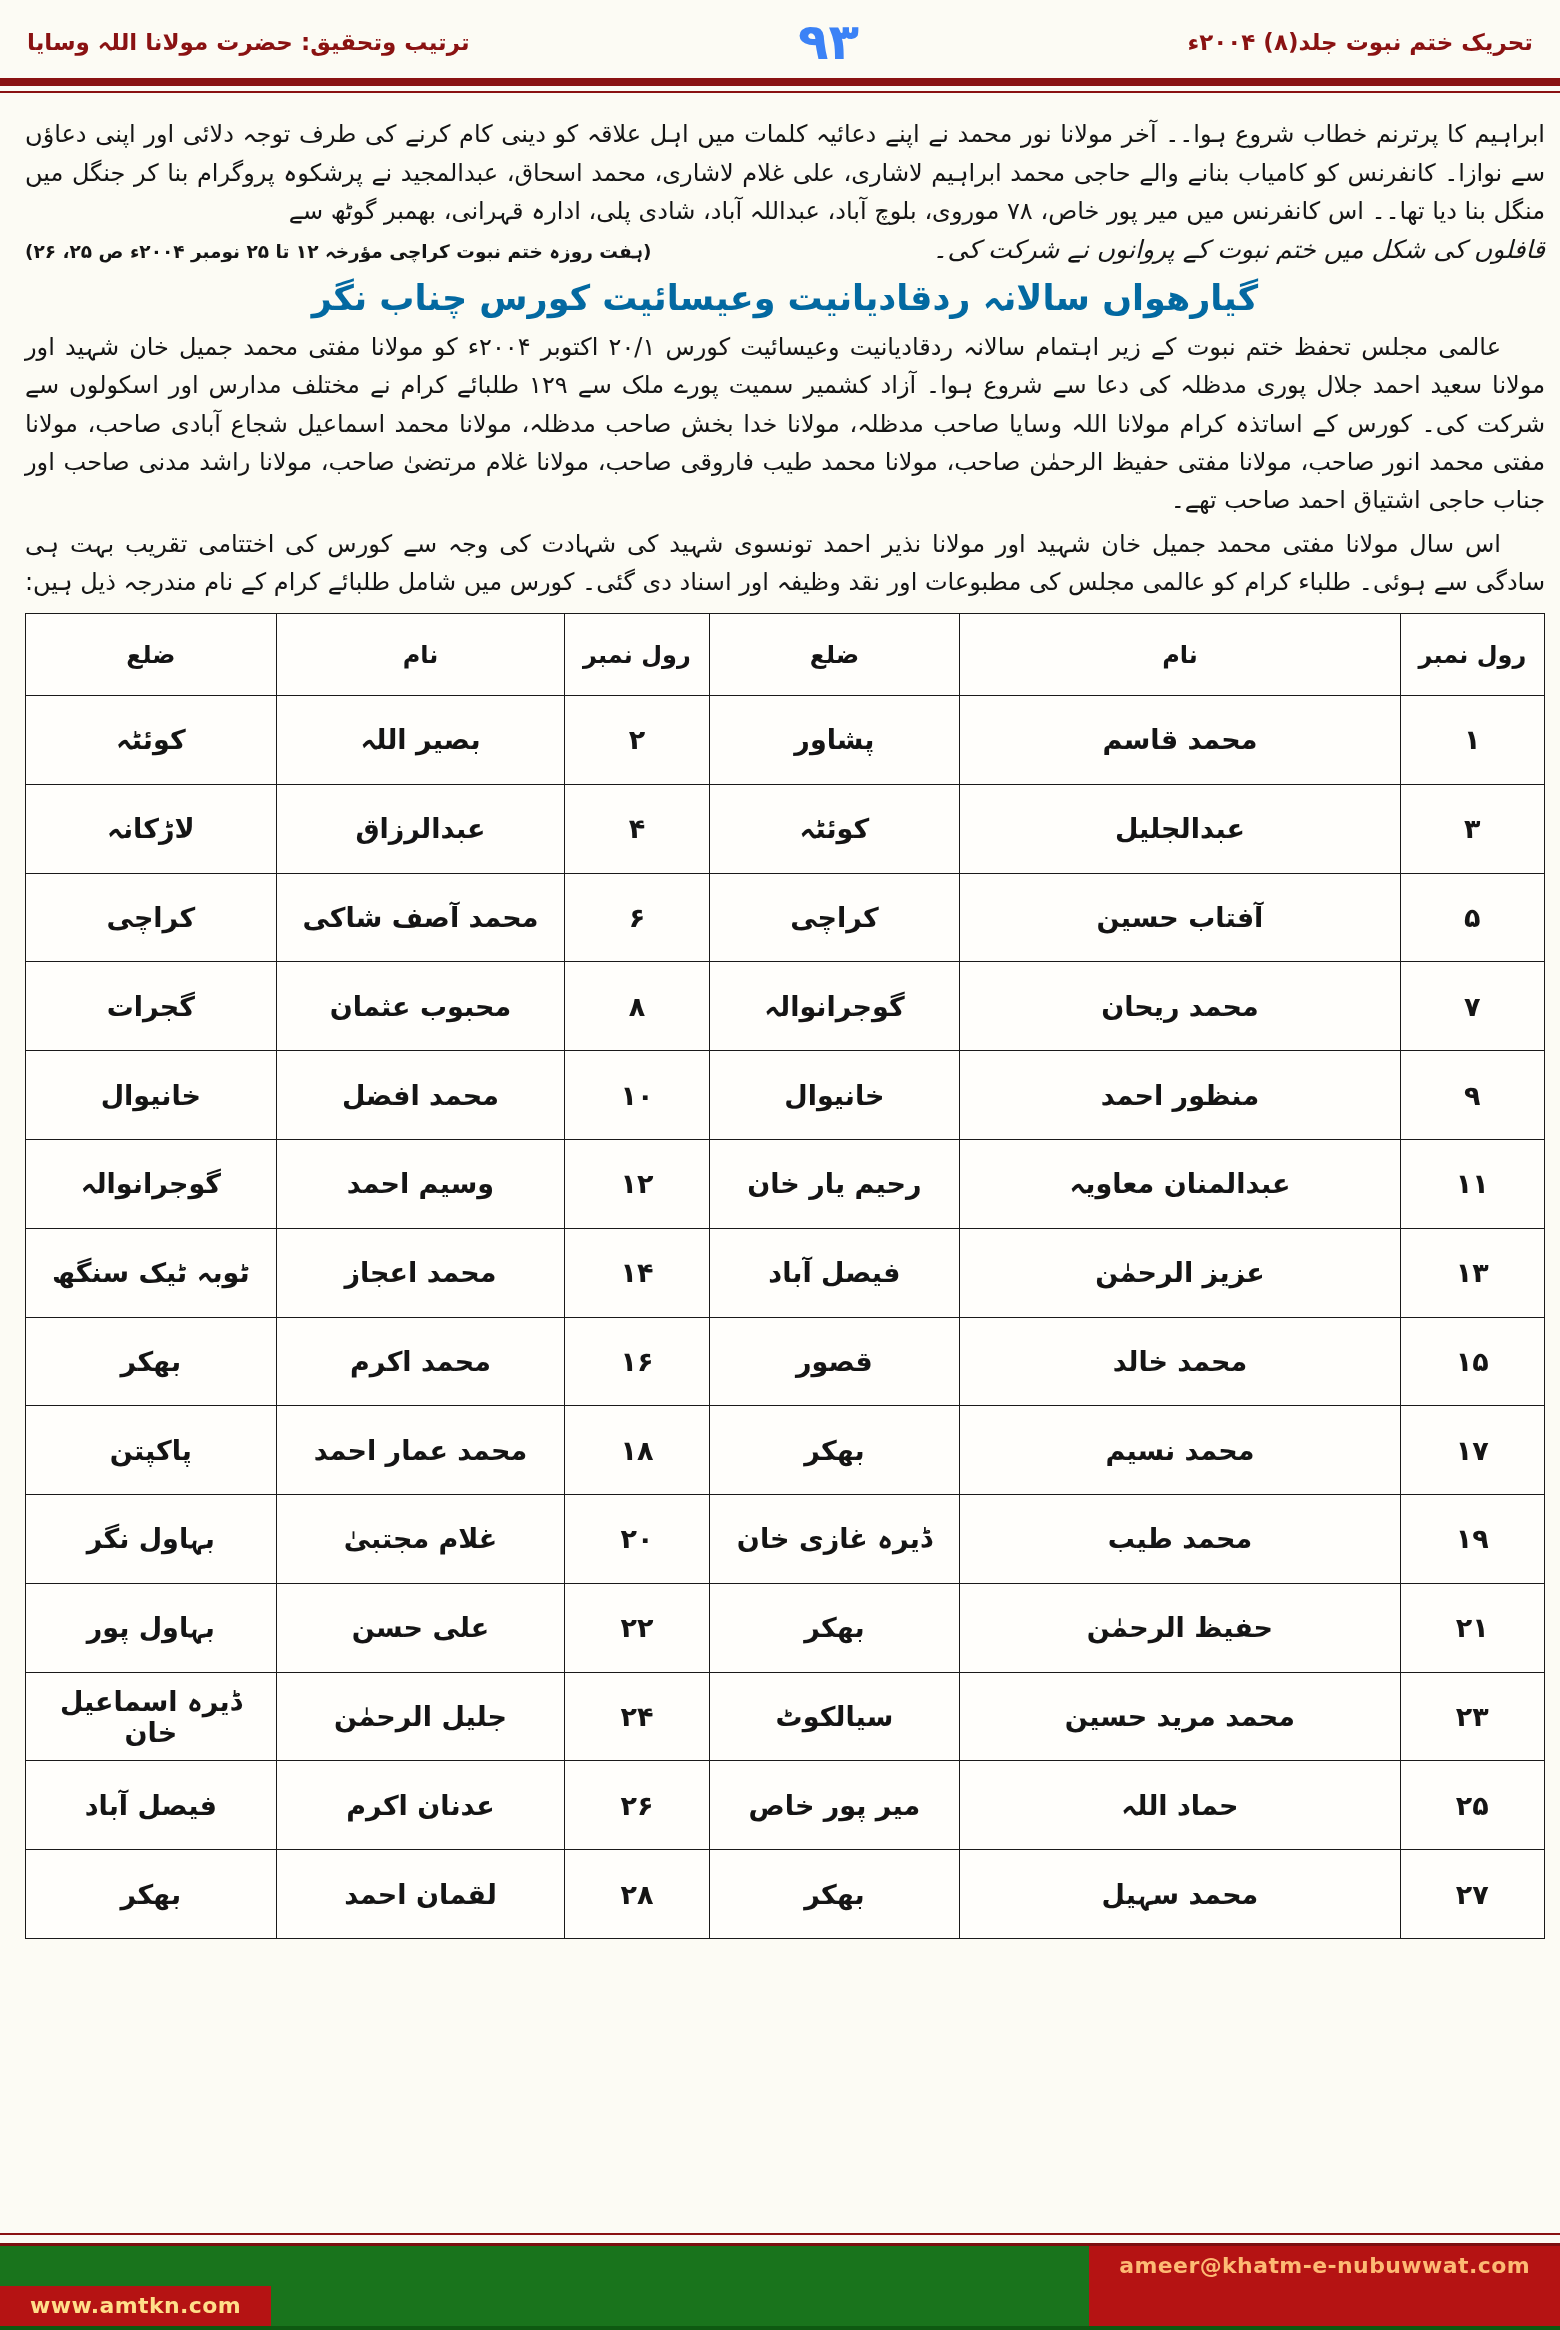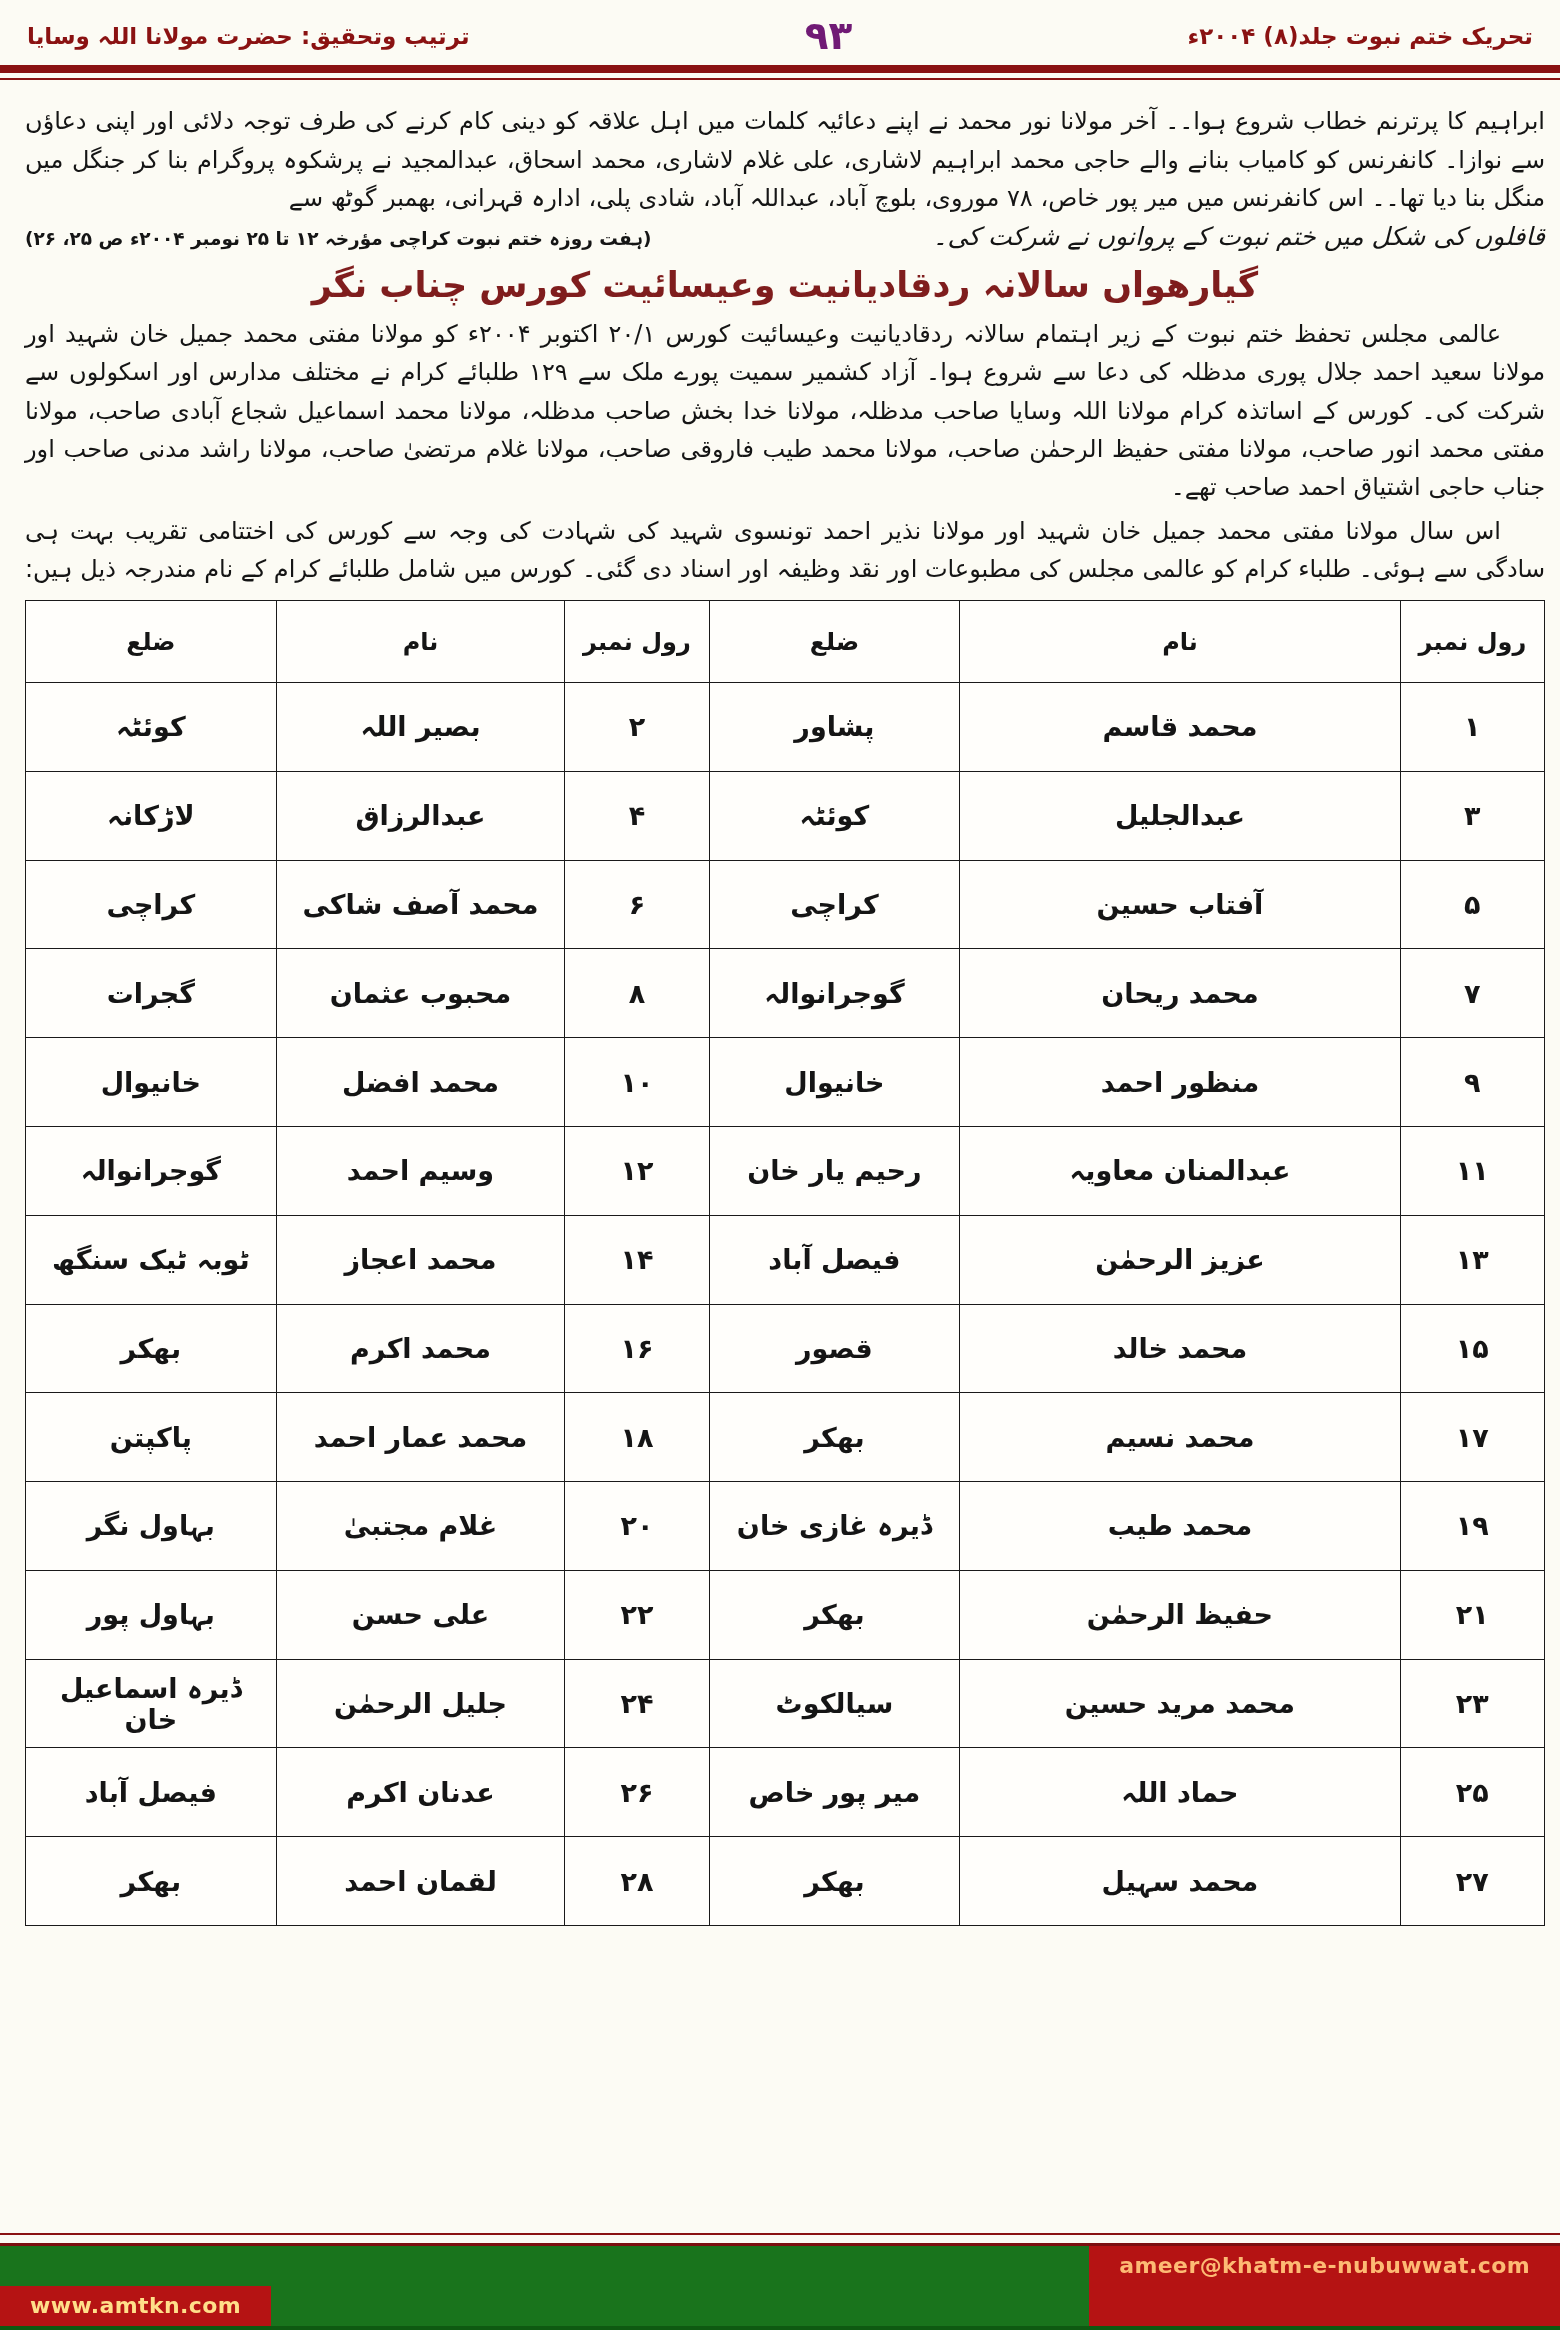--- a/index.html
+++ b/index.html
@@ -16,22 +16,22 @@
   .topbar {
     display: flex;
     justify-content: space-between;
     align-items: center;
     padding: 13.4px 27px 6.7px 27px;
     color: #8a1212;
     font-weight: bold;
     font-size: 23px;
   }
   .page-number {
-    font-size: 39px;
-    color: #701a75;
+    font-size: 50px;
+    color: #3b82f6;
   }
   .rule-thick { height: 8.4px; background: #8a1212; }
   .rule-thin  { height: 2.5px;  background: #8a1212; margin-top: 4.2px; }
   .content { padding: 17px 15px 0 25px; }
   .para {
     font-size: 24px;
     line-height: 1.6;
     text-align: justify;
     margin: 5px 0;
   }
@@ -46,21 +46,21 @@
   .ref {
     font-size: 18.5px;
     font-weight: bold;
     white-space: nowrap;
   }
   .section-heading {
     text-align: center;
     font-size: 35px;
     font-weight: bold;
     margin: 13.4px 0 10px 0;
-    color: #7f1d1d;
+    color: #0369a1;
   }
   table.students {
     width: 100%;
     border-collapse: collapse;
     margin-top: 11.8px;
     background: #fffefb;
   }
   table.students th, table.students td {
     border: 1.7px solid #1a1a1a;
     text-align: center;

